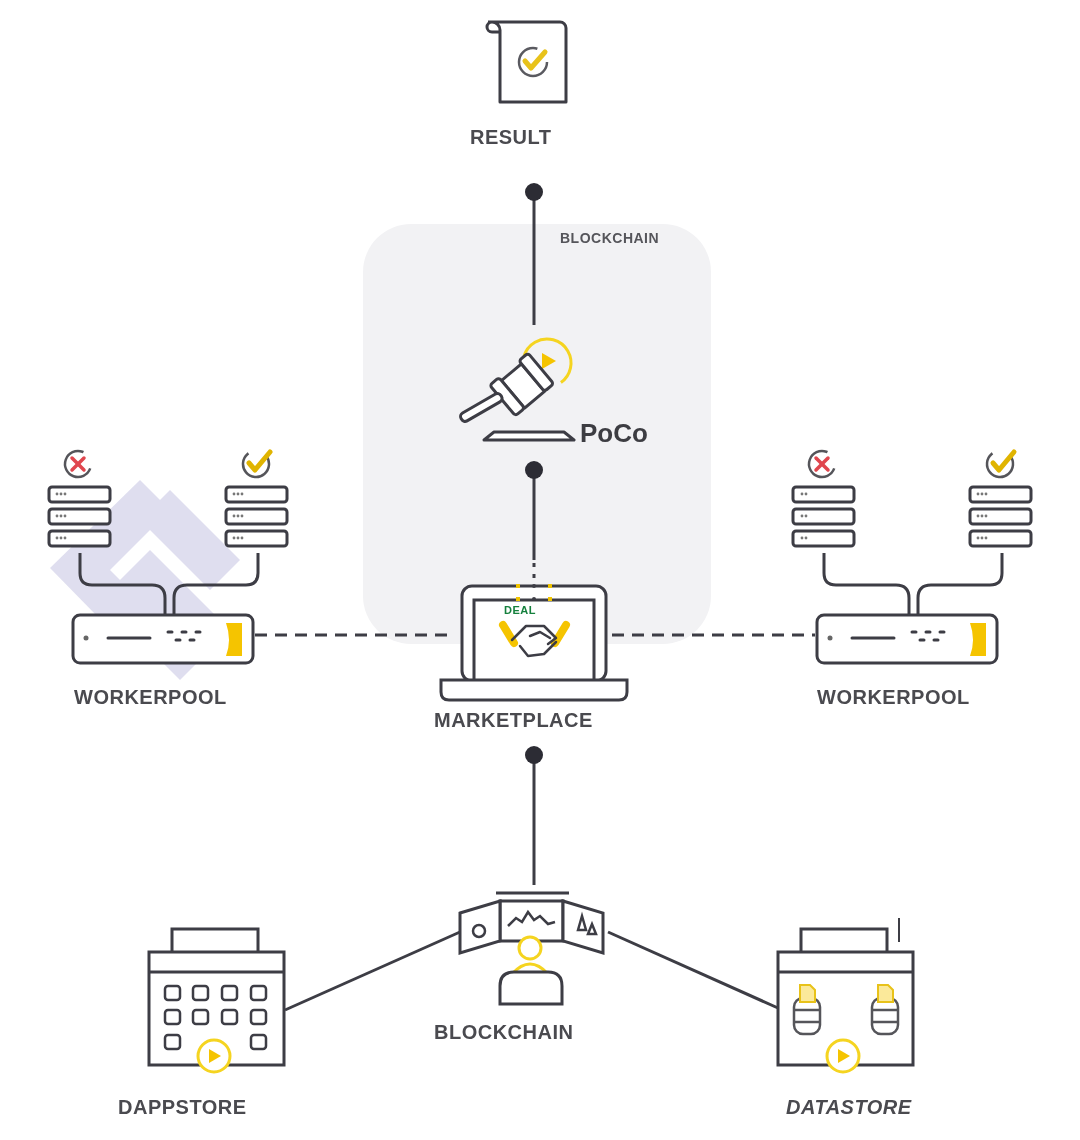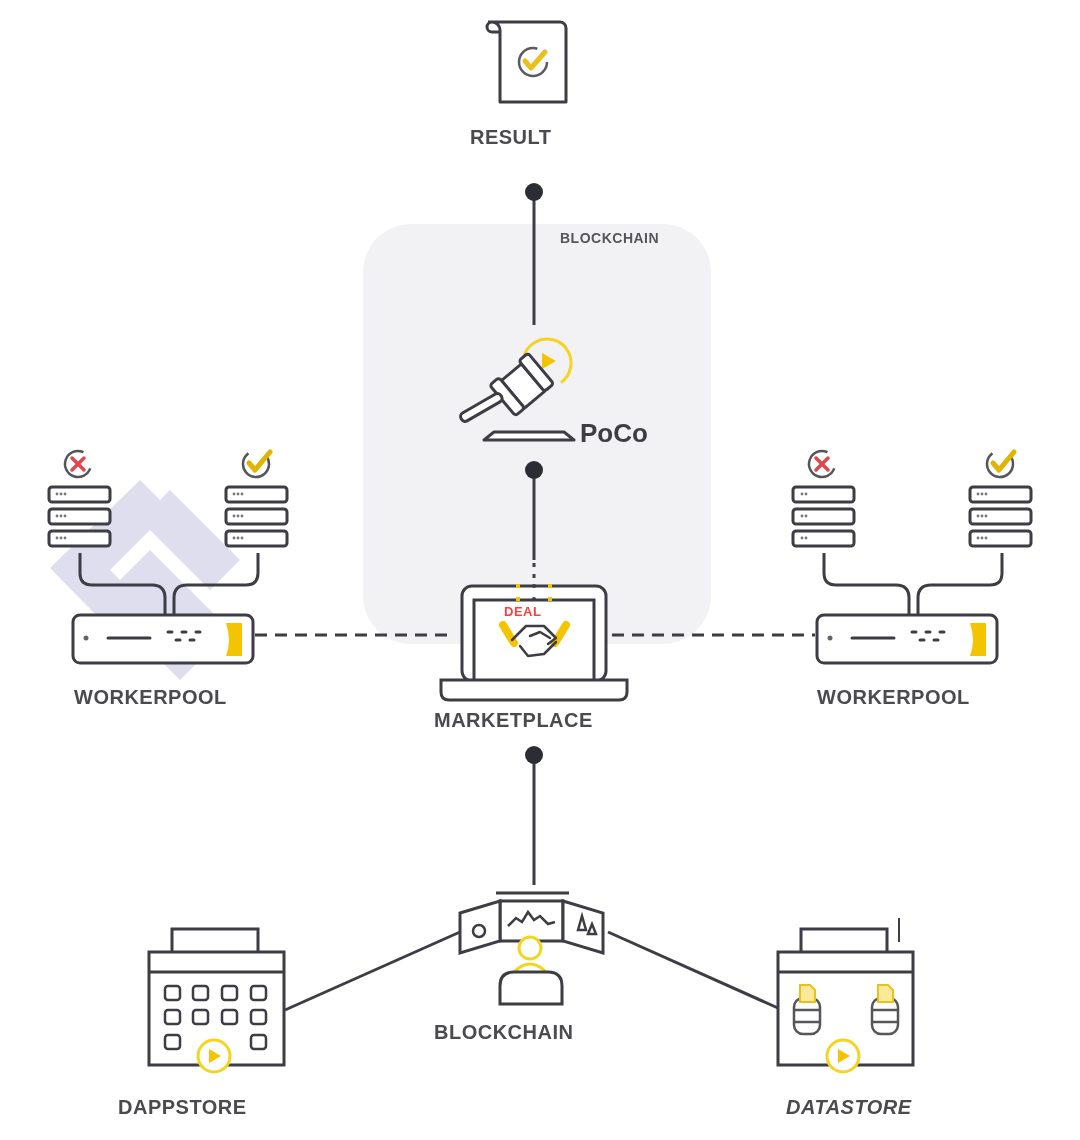--- a/index.html
+++ b/index.html
@@ -2,21 +2,21 @@
 <html><head>
 <meta charset="utf-8">
 <style>
   html, body { margin:0; padding:0; background:#ffffff; }
   body { width:1080px; height:1140px; position:relative; overflow:hidden; font-family:"Liberation Sans", sans-serif; }
   #stage { position:absolute; left:0; top:0; width:1080px; height:1140px; }
   .lbl { position:absolute; font-family:"Liberation Sans", sans-serif; font-weight:bold; color:#4a4a4f; letter-spacing:0.5px; white-space:nowrap; }
   .lbl-main { font-size:20px; }
   .lbl-small { font-size:14px; color:#55555a; }
   .lbl-poco { font-size:26px; color:#3d3d42; letter-spacing:0; }
-  .lbl-deal { font-size:13px; color:#ef4444; }
+  .lbl-deal { font-size:11px; color:#15803d; }
   .wm { position:absolute; font-family:"DejaVu Sans", sans-serif; font-weight:bold; font-size:104px; color:#d5d4ea; opacity:0.75; white-space:nowrap; letter-spacing:2px; }
 </style>
 </head>
 <body>
 
 <div id="stage">
   <svg width="1080" height="1140" viewBox="0 0 1080 1140" xmlns="http://www.w3.org/2000/svg" style="position:absolute;left:0;top:0">
 
     <rect x="363" y="224" width="348" height="420" rx="48" fill="#f2f2f4"></rect>
 

